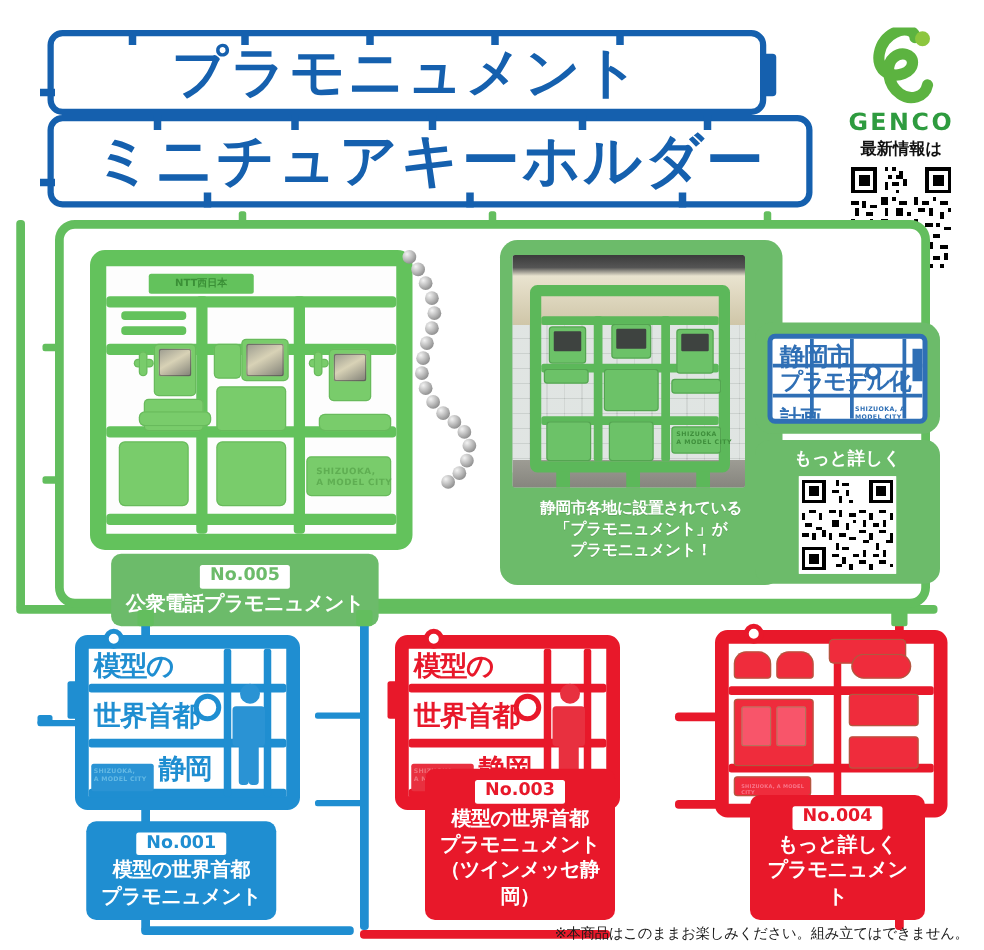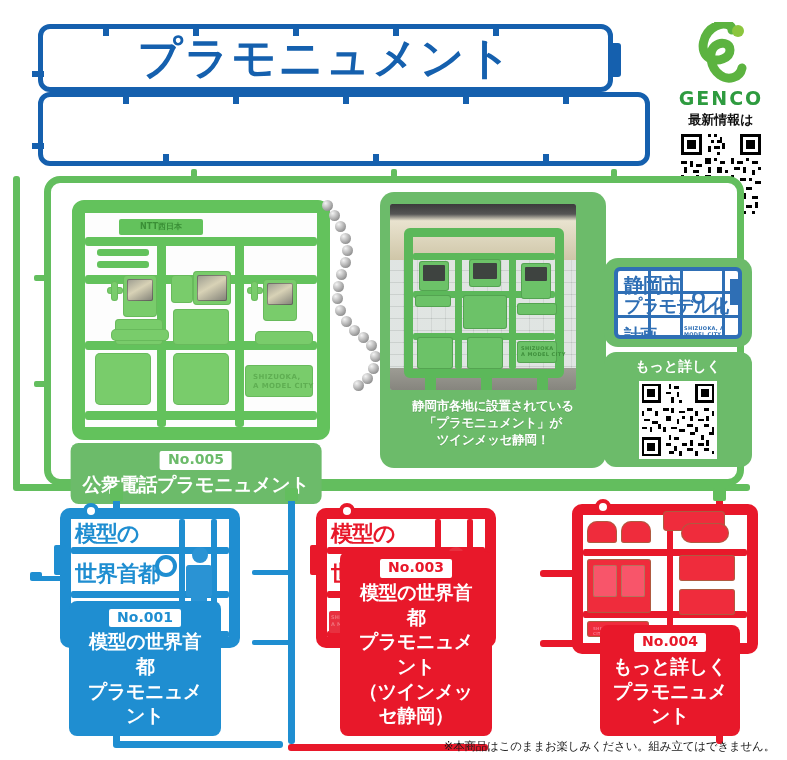--- a/index.html
+++ b/index.html
@@ -89,21 +89,21 @@
     line-height: 1.25; letter-spacing: .4px;
   }
 
   
   .chain { position: absolute; left: 318px; top: 196px; width: 80px; height: 200px; }
   .bead { position: absolute; width: 11px; height: 11px; border-radius: 50%;
     background: radial-gradient(circle at 33% 30%, #f3f3f3 0%, #b9b9b9 45%, #6e6e6e 100%); }
 
   
   .photo-card {
-    position: absolute; left: 380px; top: 192px; width: 226px; height: 276px;
+    position: absolute; left: 400px; top: 192px; width: 226px; height: 276px;
     background: #6cbb6a; border-radius: 14px; padding: 12px 10px 8px 10px;
   }
   .photo-img {
     width: 186px; height: 186px; border-radius: 2px; position: relative;
     overflow: hidden;
     background: linear-gradient(180deg,#cfd6d4 0%,#c7cecb 52%,#b9bfbb 100%);
   }
   .pi-tilewall { position: absolute; left: 0; top: 56px; width: 100%; height: 118px;
     background:
       repeating-linear-gradient(0deg, rgba(255,255,255,.25) 0 11px, rgba(0,0,0,.05) 11px 12px),
@@ -187,21 +187,21 @@
   .name-plate {
     position: absolute; left: 50%; transform: translateX(-50%); bottom: 8px;
     border-radius: 8px; padding: 6px 12px 8px; text-align: center; color: #fff;
     min-width: 152px;
   }
   .np-no {
     display: inline-block; background: #fff; border-radius: 2px;
     font-size: 14px; font-weight: bold; padding: 0px 8px 1px; line-height: 1.25;
     margin-bottom: 2px;
   }
-  .np-l { font-size: 19px; font-weight: bold; line-height: 1.3; letter-spacing: -.4px; }
+  .np-l { font-size: 16px; font-weight: bold; line-height: 1.3; letter-spacing: -.4px; }
 
   .footnote {
     position: absolute; right: 12px; bottom: 6px; font-size: 11.5px; color: #1a1a1a;
     letter-spacing: -.2px;
   }
 </style>
 </head>
 <body>
 
 <div class="stage">
@@ -211,20 +211,21 @@
       <span class="title-text">プラモニュメント</span>
       <div class="title-tab"></div>
       <div class="nub v" style="left:60px;top:-5px;"></div>
       <div class="nub v" style="left:150px;top:-5px;"></div>
       <div class="nub v" style="left:250px;top:-5px;"></div>
       <div class="nub v" style="left:350px;top:-5px;"></div>
       <div class="nub v" style="left:450px;top:-5px;"></div>
       <div class="nub h" style="left:-11px;top:42px;"></div>
     </div>
     <div class="title-row r2">
+      <span class="title-text">ミニチュアキーホルダー</span>
       <div class="nub v" style="left:80px;top:-5px;"></div>
       <div class="nub v" style="left:190px;top:-5px;"></div>
       <div class="nub v" style="left:300px;top:-5px;"></div>
       <div class="nub v" style="left:420px;top:-5px;"></div>
       <div class="nub v" style="left:520px;top:-5px;"></div>
       <div class="nub v" style="left:120px;bottom:-5px;"></div>
       <div class="nub v" style="left:330px;bottom:-5px;"></div>
       <div class="nub v" style="left:500px;bottom:-5px;"></div>
       <div class="nub h" style="left:-11px;top:46px;"></div>
     </div>
@@ -409,21 +410,21 @@
         <div class="sg-emboss" style="left:108px;top:108px;font-size:5px;color:#3f8f3c;white-space:pre;">SHIZUOKA
 A MODEL CITY</div>
         <div class="pm-leg" style="left:12px;"></div>
         <div class="pm-leg" style="left:68px;"></div>
         <div class="pm-leg" style="left:124px;"></div>
       </div>
     </div>
     <div class="photo-cap">
       <div>静岡市各地に設置されている</div>
       <div>「プラモニュメント」が</div>
-      <div>ツインメッセ静岡！</div>
+      <div>プラモニュメント！</div>
     </div>
   </div>
 
   <div class="name-plate" style="left:196px;top:443px;bottom:auto;background:#6cbb6a;">
     <div class="np-no" style="color:#6cbb6a;">No.005</div>
     <div class="np-l">公衆電話プラモニュメント</div>
   </div>
 
   <div class="badge-col">
     <div class="badge-card">

